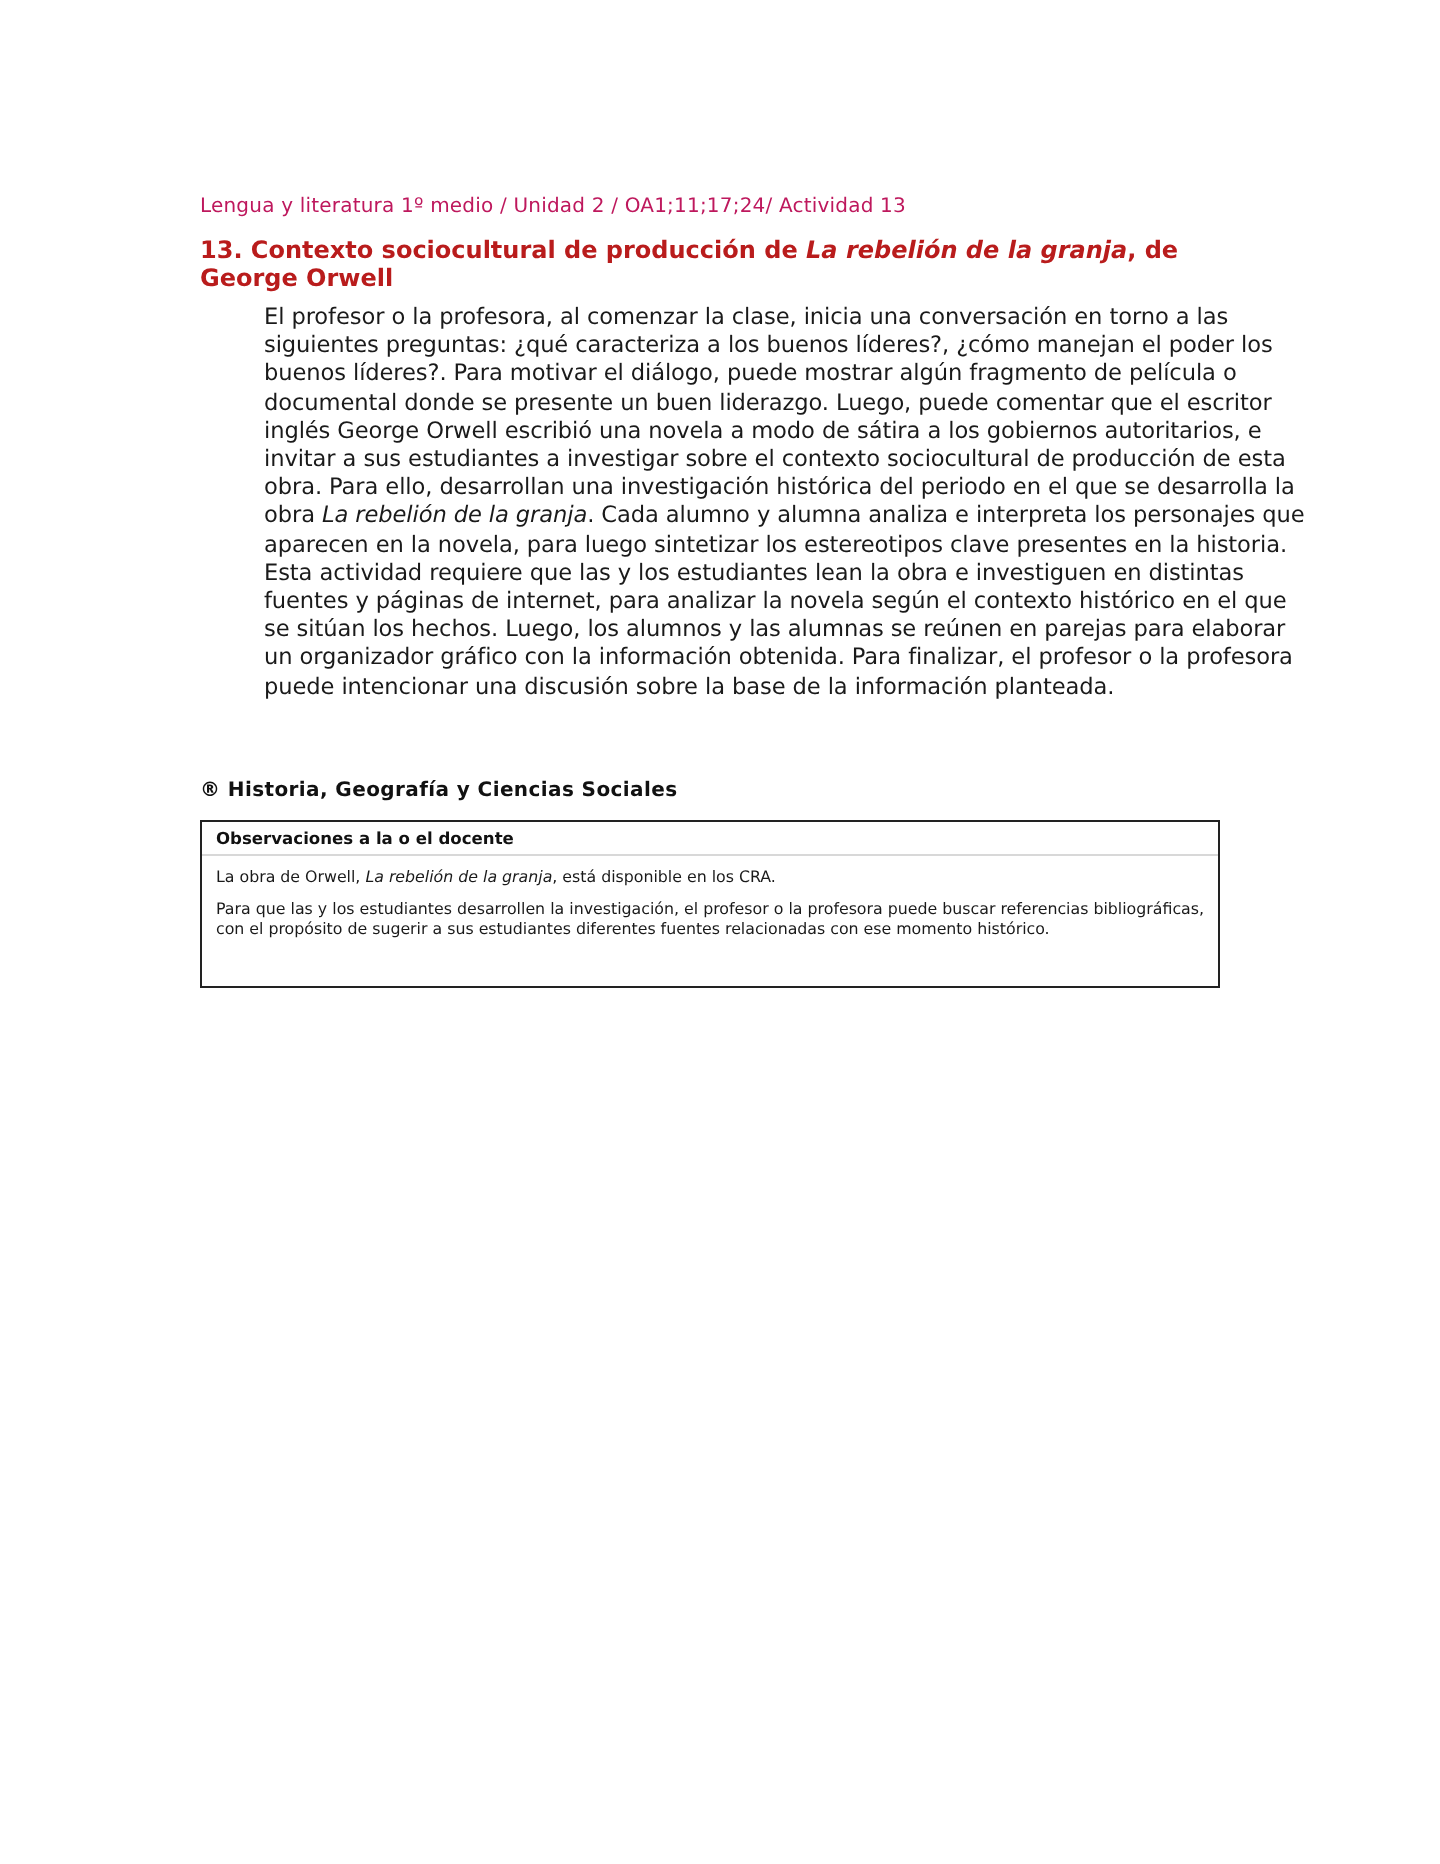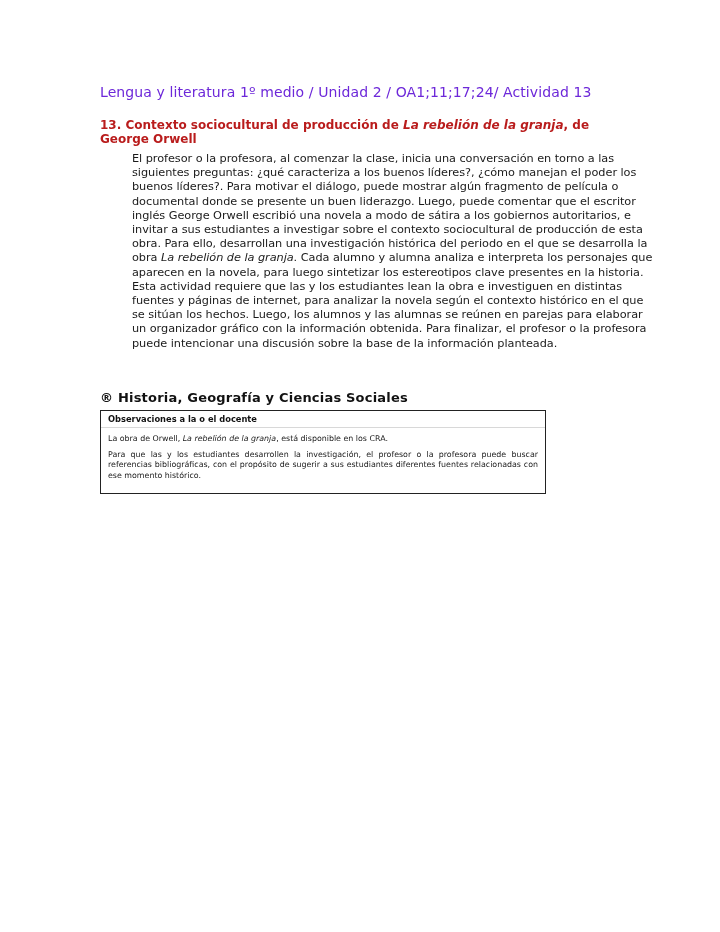--- a/index.html
+++ b/index.html
@@ -16,25 +16,25 @@
       color: #111111;
     }
     .page {
       position: absolute;
       left: 100px;
       top: 0;
       width: 520px;
     }
     .header-title {
       position: absolute;
-      top: 84px;
+      top: 98px;
       left: 0;
       width: 540px;
-      font-size: 14px;
-      color: #6d28d9;
+      font-size: 10px;
+      color: #be185d;
       white-space: nowrap;
       letter-spacing: 0.1px;
     }
     .activity-heading {
       position: absolute;
       top: 118px;
       left: 0;
       width: 520px;
       font-size: 12px;
       font-weight: bold;
@@ -50,30 +50,30 @@
       font-size: 11.3px;
       line-height: 14.2px;
       color: #1a1a1a;
       letter-spacing: -0.05px;
       margin-left: 32px;
     }
     .subject-tag {
       position: absolute;
       top: 390px;
       left: 0;
-      font-size: 13px;
+      font-size: 10px;
       font-weight: bold;
       color: #111;
       letter-spacing: 0.2px;
     }
     .obs-box {
       position: absolute;
       top: 410px;
       left: 0;
-      width: 446px;
+      width: 510px;
       height: 84px;
       border: 1px solid #222;
       box-sizing: border-box;
       padding: 3px 7px 0 7px;
     }
     .obs-title {
       font-size: 8.3px;
       font-weight: bold;
       color: #111;
       padding-bottom: 3px;

